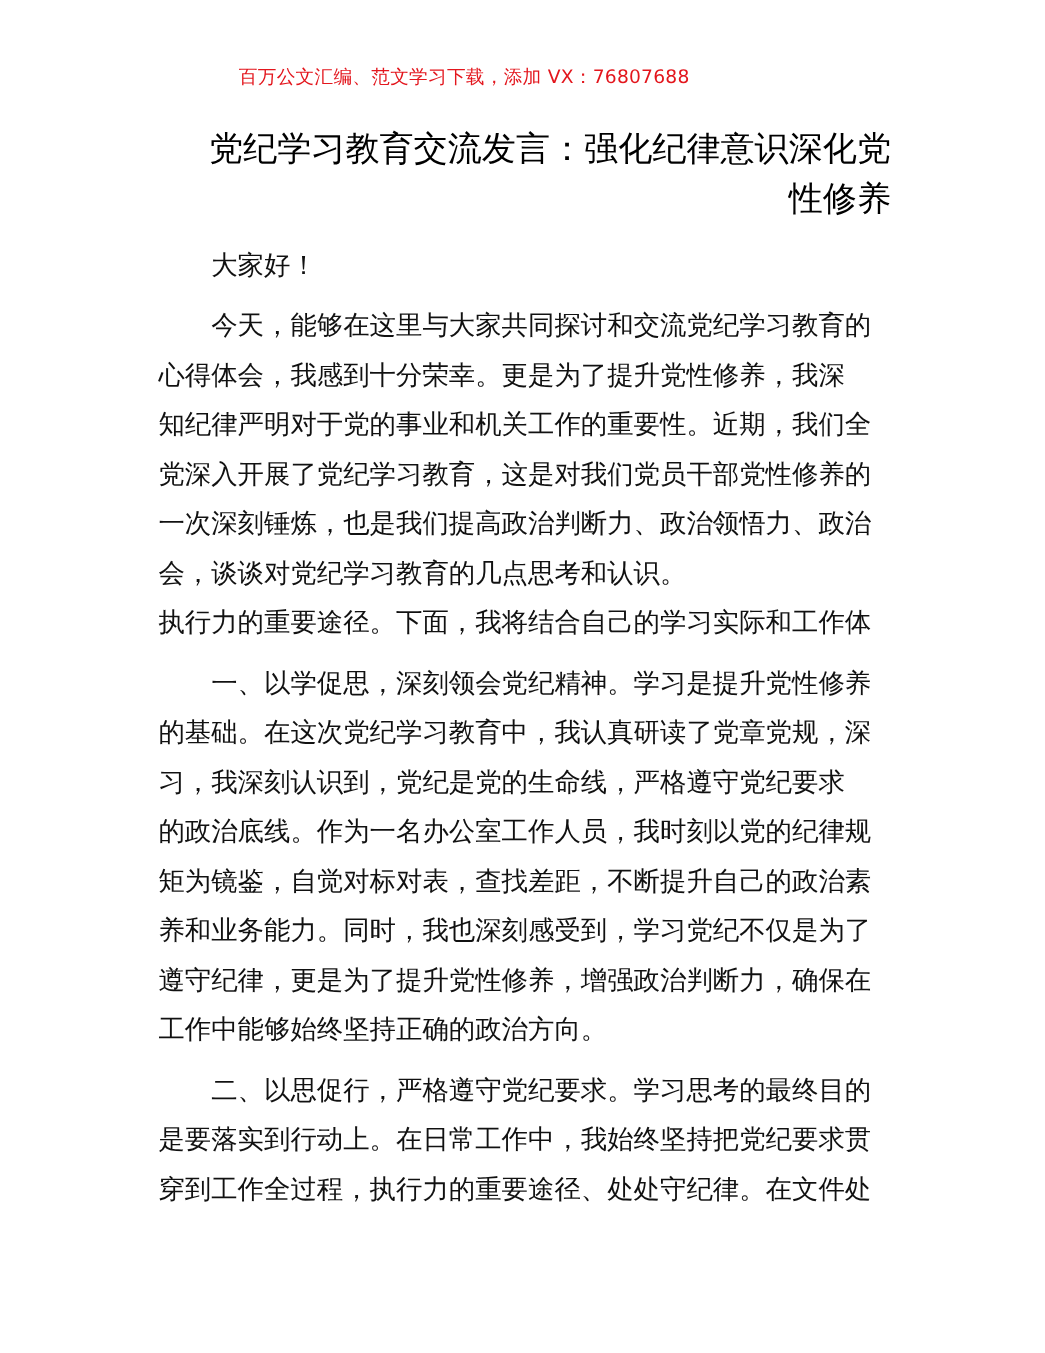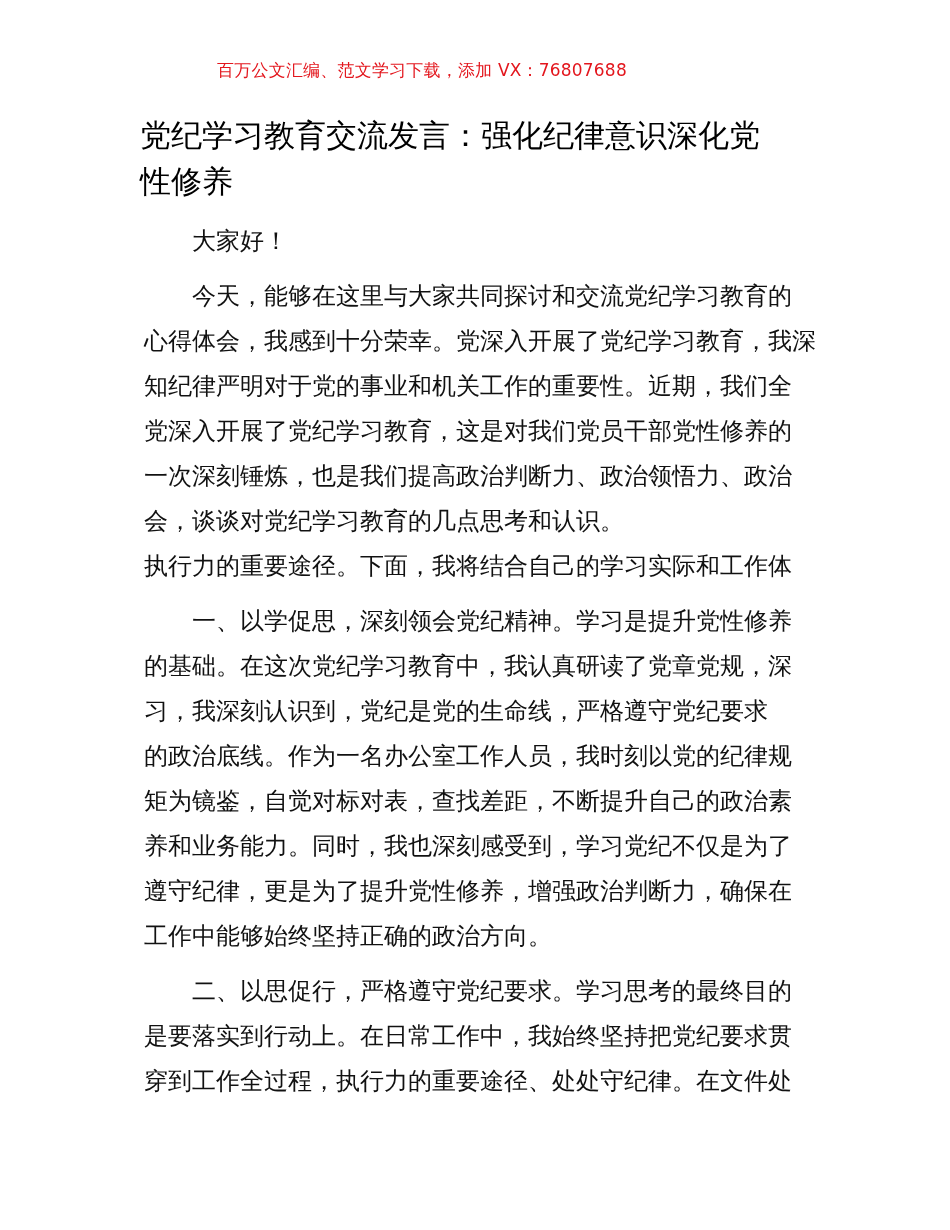--- a/index.html
+++ b/index.html
@@ -24,21 +24,21 @@
       font-size: 17px;
       line-height: 24px;
       color: #e3161d;
       letter-spacing: 0.2px;
     }
     .title {
       position: absolute;
       top: 112px;
       left: 140px;
       width: 670px;
-      text-align: left;
+      text-align: right;
       font-size: 31px;
       line-height: 46px;
       color: #000000;
     }
     .title .line {
       display: block;
       white-space: nowrap;
     }
     .body-text {
       position: absolute;
@@ -79,21 +79,21 @@
 </h1>
 
 <div class="body-text">
 
   <p class="para greeting">
     <span class="line indent">大家好！</span>
   </p>
 
   <p class="para">
     <span class="line indent">今天，能够在这里与大家共同探讨和交流党纪学习教育的</span>
-    <span class="line">心得体会，我感到十分荣幸。党深入开展了党纪学习教育，我深</span>
+    <span class="line">心得体会，我感到十分荣幸。更是为了提升党性修养，我深</span>
     <span class="line">知纪律严明对于党的事业和机关工作的重要性。近期，我们全</span>
     <span class="line">党深入开展了党纪学习教育，这是对我们党员干部党性修养的</span>
     <span class="line">一次深刻锤炼，也是我们提高政治判断力、政治领悟力、政治</span>
     <span class="line">会，谈谈对党纪学习教育的几点思考和认识。</span>
     <span class="line">执行力的重要途径。下面，我将结合自己的学习实际和工作体</span>
   </p>
 
   <p class="para">
     <span class="line indent">一、以学促思，深刻领会党纪精神。学习是提升党性修养</span>
     <span class="line">的基础。在这次党纪学习教育中，我认真研读了党章党规，深</span>

